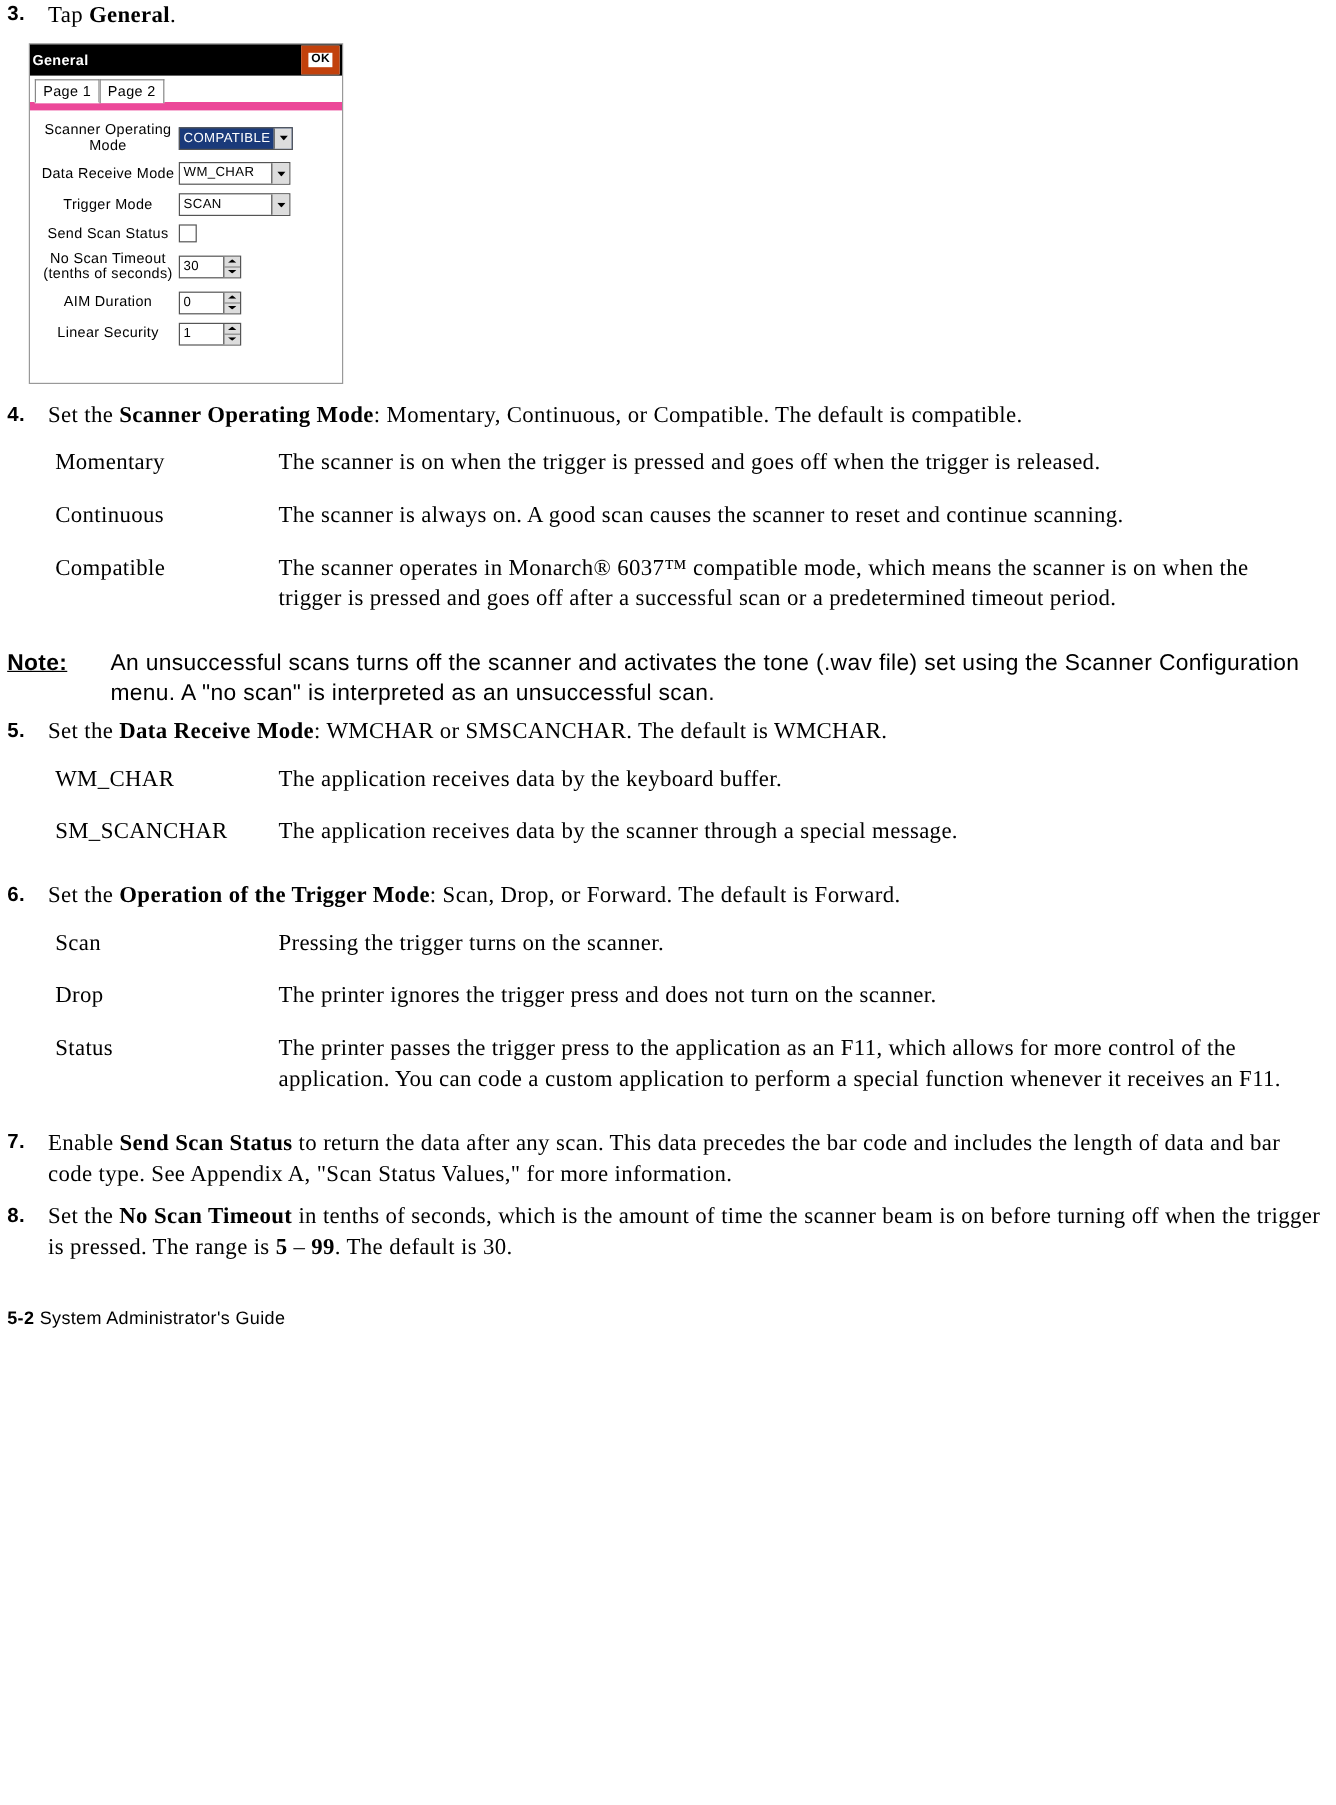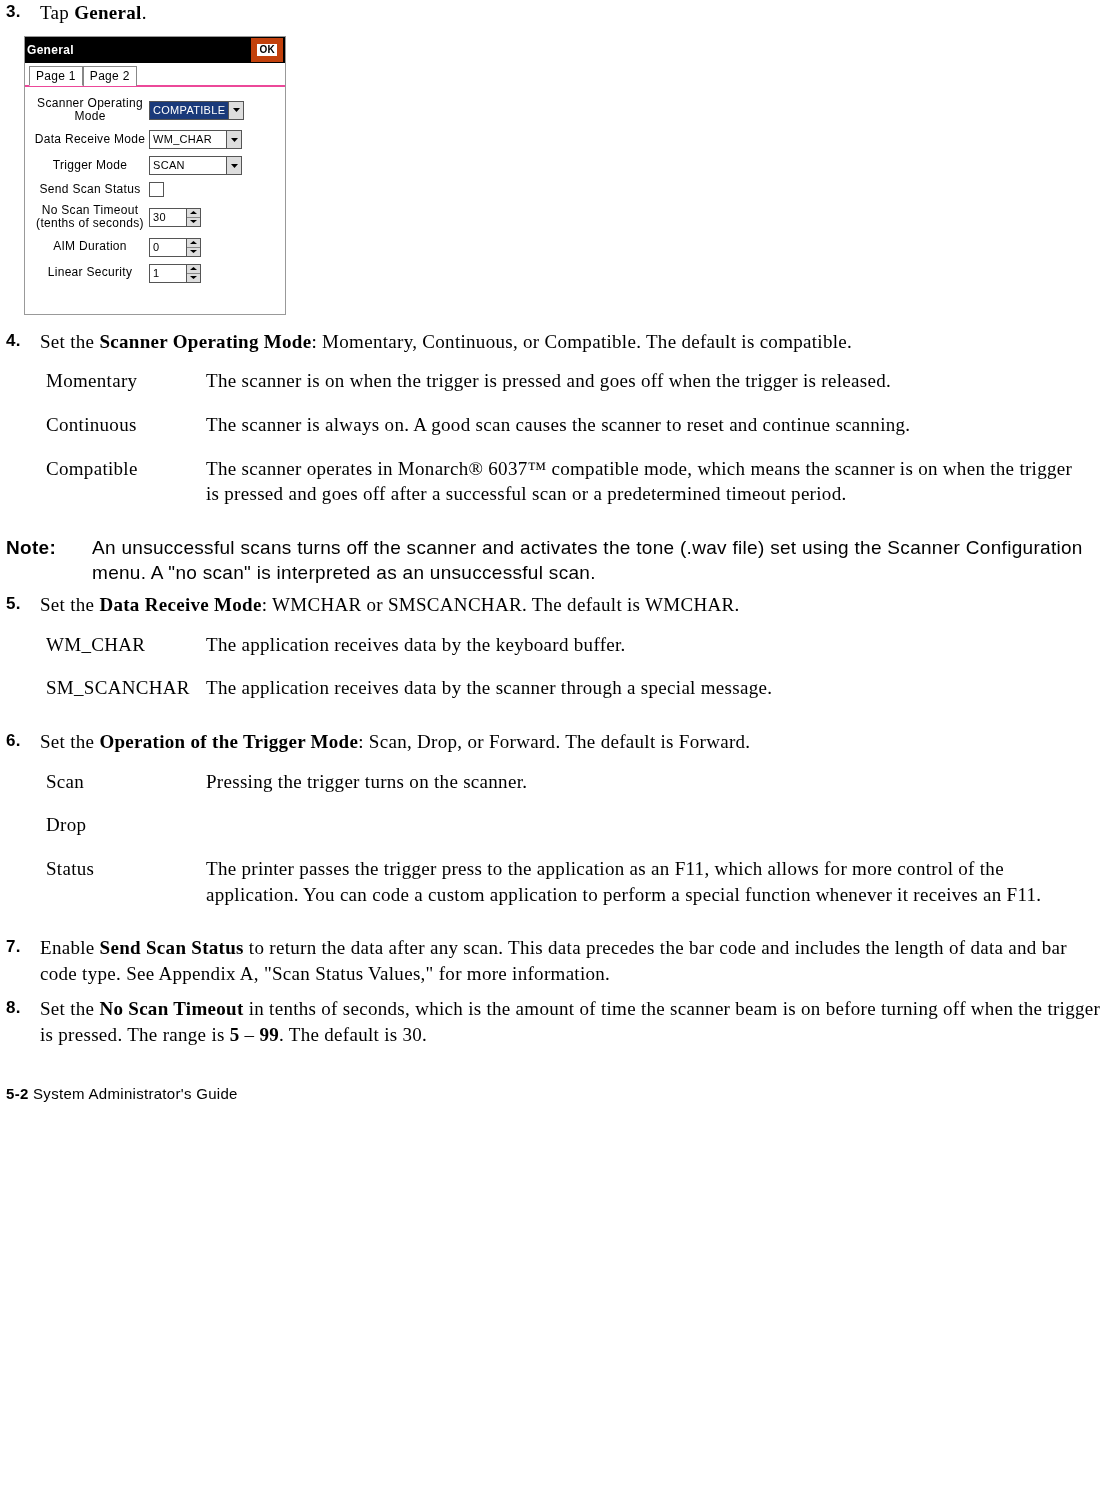--- a/index.html
+++ b/index.html
@@ -30,37 +30,39 @@
     flex: 1;
     font-family: Liberation Serif, serif;
   }
   .bold { font-weight: bold; }
   .def-table {
     margin: 14px 0 14px 6px;
   }
   .def-row {
     display: flex;
     margin-bottom: 18px;
+    gap: 26px;
   }
   .def-term {
     width: 160px;
     flex-shrink: 0;
   }
   .def-desc {
     flex: 1;
     padding-right: 20px;
   }
   .note-row {
     display: flex;
     margin: 6px 0 6px 0;
   }
   .note-label {
     font-weight: bold;
     width: 86px;
     flex-shrink: 0;
+    text-decoration: underline;
   }
   .note-body {
     flex: 1;
   }
   .footer {
     font-size: 15px;
     margin-top: 36px;
     padding-left: 0;
   }
 
@@ -88,21 +90,21 @@
     color: #000;
     border: 6px solid #c2410c;
     font-size: 10px;
     font-weight: bold;
     padding: 0 2px;
     line-height: 12px;
   }
   .tabs {
     display: flex;
     padding: 2px 2px 0 4px;
-    border-bottom: 2px solid #ec4899;
+    border-bottom: 7px solid #ec4899;
     gap: 0;
   }
   .tab {
     border: 1px solid #888;
     border-bottom: none;
     padding: 1px 6px;
     font-size: 12px;
     background: #fff;
     position: relative;
     top: 1px;
@@ -349,20 +351,21 @@
     <div class="num">6.</div>
     <div class="num-body">
       <span>Set the </span><span class="bold">Operation of the Trigger Mode</span><span>:  Scan, Drop, or Forward.  The default is Forward.</span>
       <div class="def-table">
         <div class="def-row">
             <div class="def-term">Scan</div>
             <div class="def-desc">Pressing the trigger turns on the scanner.</div>
           </div>
         <div class="def-row">
             <div class="def-term">Drop</div>
+            <div class="def-desc">The printer ignores the trigger press and does not turn on the scanner.</div>
           </div>
         <div class="def-row">
             <div class="def-term">Status</div>
             <div class="def-desc">The printer passes the trigger press to the application as an F11, which allows for more control of the application.  You can code a custom application to perform a special function whenever it receives an F11.</div>
           </div>
       </div>
     </div>
   </div>
 
   <div class="num-item">

